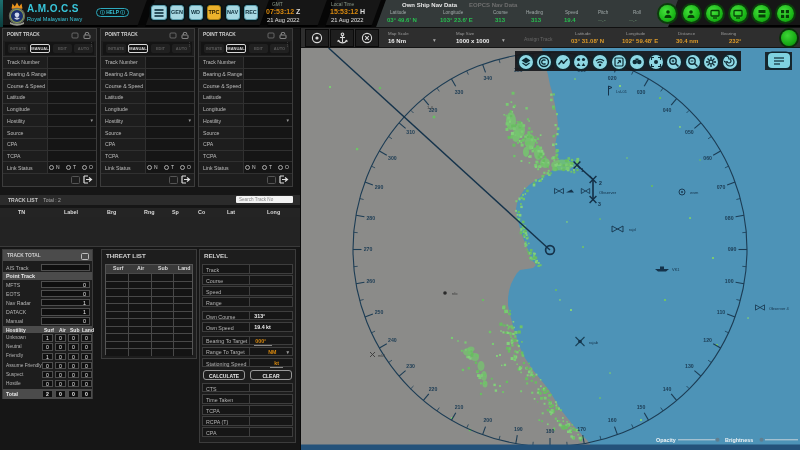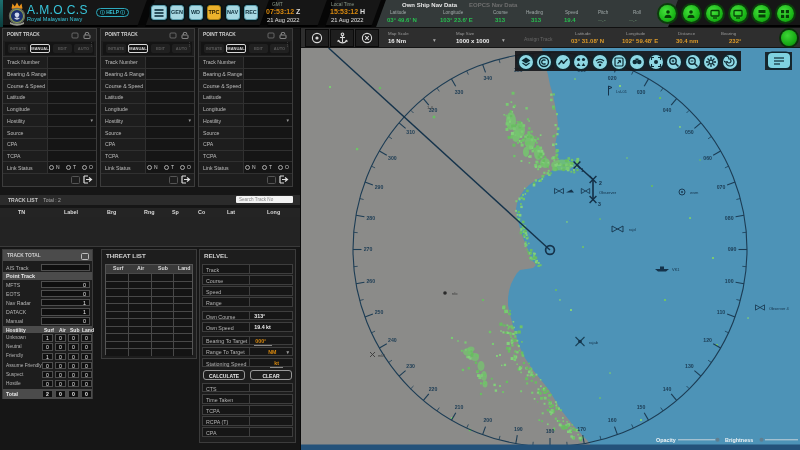--- a/index.html
+++ b/index.html
@@ -2,21 +2,21 @@
 <html><head><meta charset="utf-8"><style>
 *{margin:0;padding:0;box-sizing:border-box}
 html,body{width:800px;height:450px;overflow:hidden;background:#101010;
 font-family:"Liberation Sans",sans-serif}
 #page{position:relative;width:800px;height:450px}
 .abs{position:absolute}
 
 #topbar{position:absolute;left:0;top:0;width:800px;height:27px;background:#161616;border-bottom:2px solid #000}
 #topbar .accent{position:absolute;left:0;top:0;width:3px;height:27px;background:linear-gradient(#1d6f6f,#0c3d3d)}
 #logo-crest{position:absolute;left:5px;top:1px;width:22px;height:25px}
-#amocs{position:absolute;left:27px;top:3px;font-size:12px;font-weight:normal;letter-spacing:0.4px;color:#38c5da}
+#amocs{position:absolute;left:27px;top:3px;font-size:10px;font-weight:bold;letter-spacing:0.4px;color:#38c5da}
 #rmn{position:absolute;left:27px;top:16px;font-size:5.6px;color:#38c5da}
 #helpbtn{position:absolute;left:96px;top:8px;width:33px;height:9px;border:1px solid #2ea9bd;border-radius:5px;background:#0b1516;color:#38c5da;font-size:4.8px;font-weight:bold;text-align:center;line-height:8px}
 .diag{position:absolute;top:0;height:27px;width:8px;background:#060606;transform:skewX(-20deg)}
 .tbtn{position:absolute;top:5px;width:14px;height:15px;background:#a7d8e2;border:1px solid #5d9fae;border-radius:3px;
 color:#0d2e3a;font-size:5.5px;font-weight:bold;text-align:center;line-height:13px;box-shadow:0 0 0 1.5px #071417}
 .tlbl{font-size:4.8px;color:#8a9a8a}
 .torange{color:#d8890f;font-weight:bold;font-size:7px}
 .twhite{color:#e0e0e0;font-size:5.8px}
 #navdata{position:absolute;left:381px;top:0;width:292px;height:27px;background:#343a3a;transform:skewX(-20deg)}
 .gval{color:#27bf50;font-weight:bold;font-size:6px;white-space:nowrap}

